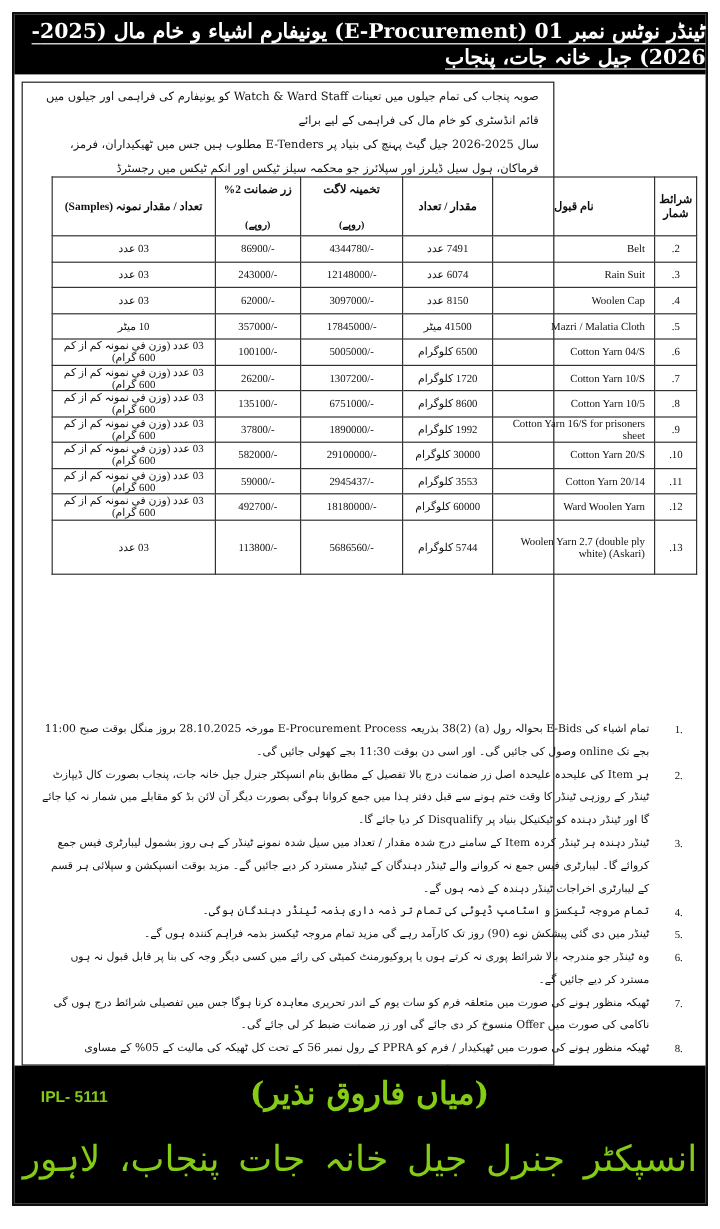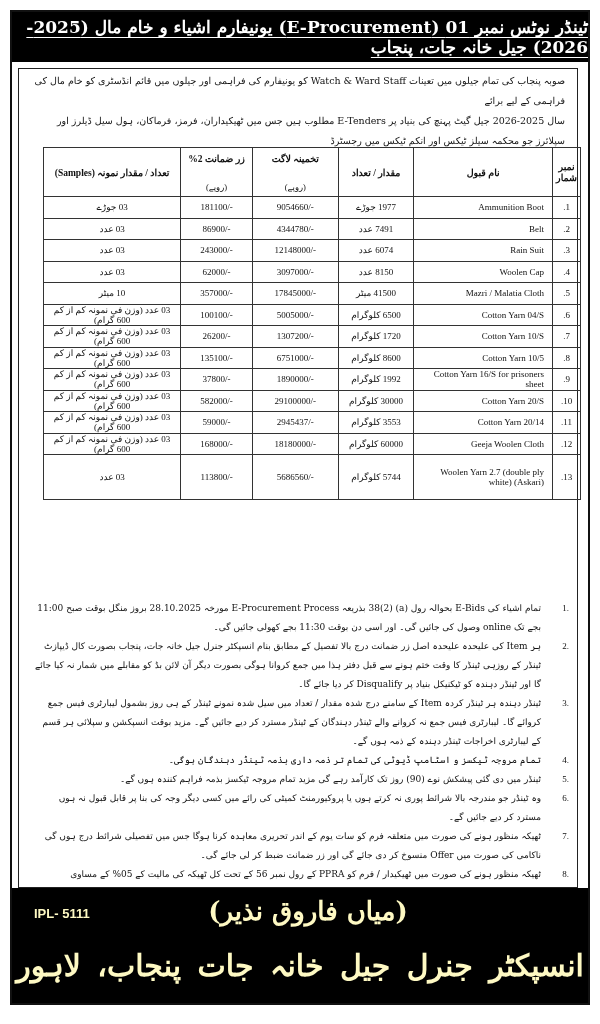--- a/index.html
+++ b/index.html
@@ -4,42 +4,42 @@
 <style>
   html, body { margin:0; padding:0; background:#ffffff; }
   body { width:600px; height:1024px; position:relative; overflow:hidden;
          font-family:"DejaVu Serif", serif; color:#111; }
   .frame { position:absolute; left:10px; top:10px; width:580px; height:995px;
            border:2px solid #111; box-sizing:border-box; background:#fff; }
   .header { position:absolute; left:0; top:0; width:576px; height:50px; background:#000;
             display:flex; align-items:center; justify-content:center; }
   .header-title { color:#fff; font-size:17px; direction:rtl; text-decoration:underline;
                   text-underline-offset:4px; font-family:"DejaVu Serif", serif; font-weight:bold; }
-  .content { position:absolute; left:6px; top:56px; width:560px; height:820px;
+  .content { position:absolute; left:6px; top:56px; width:444px; height:820px;
              border:1px solid #222; box-sizing:border-box; background:#fff; }
   .intro { direction:rtl; font-size:9.5px; line-height:20px; padding:2px 12px 0 12px; text-align:right; }
   .intro p { margin:0; }
   table.items { position:absolute; left:24px; top:78px; width:538px; border-collapse:collapse;
                 font-size:9px; font-family:"Liberation Serif", serif; }
   table.items th, table.items td { border:1px solid #333; text-align:center; padding:0 3px; height:20.5px; }
   table.items th { height:48px; font-weight:bold; font-size:9.5px; direction:rtl; }
   table.items td.name { text-align:right; padding-right:8px; }
   table.items td.sn { width:18px; }
   table.items td.urdu { direction:rtl; }
   tr.tall td { height:44px; }
-  .sub { display:block; font-weight:normal; font-size:8.5px; margin-top:18px; }
+  .sub { display:block; font-weight:bold; font-size:8.5px; margin-top:18px; }
   .terms { position:absolute; left:0; top:530px; width:560px; direction:rtl; font-size:9px; line-height:19px; }
   .term { display:flex; flex-direction:row; padding:0 10px 0 16px; }
   .term-num { width:28px; flex:none; text-align:right; direction:ltr; font-family:"Liberation Serif", serif; }
   .term-text { flex:1; text-align:right; }
   .phone { position:absolute; left:214px; top:862px; font-size:9px; font-family:"Liberation Mono", monospace; }
-  .footer { position:absolute; left:0; top:876px; width:576px; height:115px; background:#000; color:#fef9c3; }
+  .footer { position:absolute; left:0; top:876px; width:576px; height:115px; background:#000; color:#84cc16; }
   .ipl { position:absolute; left:22px; top:18px; font-family:"Liberation Sans", sans-serif; font-size:13px; font-weight:bold; }
   .signer { position:absolute; left:0; width:592px; top:8px; text-align:center; font-size:26px; font-weight:bold; direction:rtl; }
-  .designation { position:absolute; left:0; width:576px; top:60px; text-align:center; font-size:30px; font-weight:bold; direction:rtl; word-spacing:6px; }
+  .designation { position:absolute; left:0; width:576px; top:60px; text-align:center; font-size:30px; font-weight:normal; direction:rtl; word-spacing:6px; }
 </style>
 </head>
 <body>
 
 <div class="frame">
   <div class="header">
     <div class="header-title">ٹینڈر نوٹس نمبر 01 (E-Procurement) یونیفارم اشیاء و خام مال (2025-2026) جیل خانہ جات، پنجاب</div>
   </div>
 
   <div class="content">
@@ -49,32 +49,24 @@
     </div>
 
     <table class="items">
       <thead>
         <tr>
           <th style="width:145px"><span>تعداد / مقدار نمونہ (Samples)</span></th>
           <th style="width:70px"><span>زر ضمانت 2%</span><span class="sub">(روپے)</span></th>
           <th style="width:85px"><span>تخمینہ لاگت</span><span class="sub">(روپے)</span></th>
           <th style="width:75px"><span>مقدار / تعداد</span></th>
           <th style="width:145px"><span>نام قبول</span></th>
-          <th style="width:18px"><span>نمبر شمار</span></th>
+          <th style="width:18px"><span>شرائط شمار</span></th>
         </tr>
       </thead>
       <tbody>
-        <tr>
-          <td class="urdu">03 جوڑے</td>
-          <td>181100/-</td>
-          <td>9054660/-</td>
-          <td class="urdu">1977 جوڑے</td>
-          <td class="name">Ammunition Boot</td>
-          <td class="sn">.1</td>
-        </tr>
         <tr>
           <td class="urdu">03 عدد</td>
           <td>86900/-</td>
           <td>4344780/-</td>
           <td class="urdu">7491 عدد</td>
           <td class="name">Belt</td>
           <td class="sn">.2</td>
         </tr>
         <tr>
           <td class="urdu">03 عدد</td>
@@ -143,24 +135,24 @@
         <tr>
           <td class="urdu">03 عدد (وزن فی نمونہ کم از کم 600 گرام)</td>
           <td>59000/-</td>
           <td>2945437/-</td>
           <td class="urdu">3553 کلوگرام</td>
           <td class="name">Cotton Yarn 20/14</td>
           <td class="sn">.11</td>
         </tr>
         <tr>
           <td class="urdu">03 عدد (وزن فی نمونہ کم از کم 600 گرام)</td>
-          <td>168000/-</td>
+          <td>492700/-</td>
           <td>18180000/-</td>
           <td class="urdu">60000 کلوگرام</td>
-          <td class="name">Geeja Woolen Cloth</td>
+          <td class="name">Ward Woolen Yarn</td>
           <td class="sn">.12</td>
         </tr>
         <tr class="tall">
           <td class="urdu">03 عدد</td>
           <td>113800/-</td>
           <td>5686560/-</td>
           <td class="urdu">5744 کلوگرام</td>
           <td class="name">Woolen Yarn 2.7 (double ply white) (Askari)</td>
           <td class="sn">.13</td>
         </tr>

